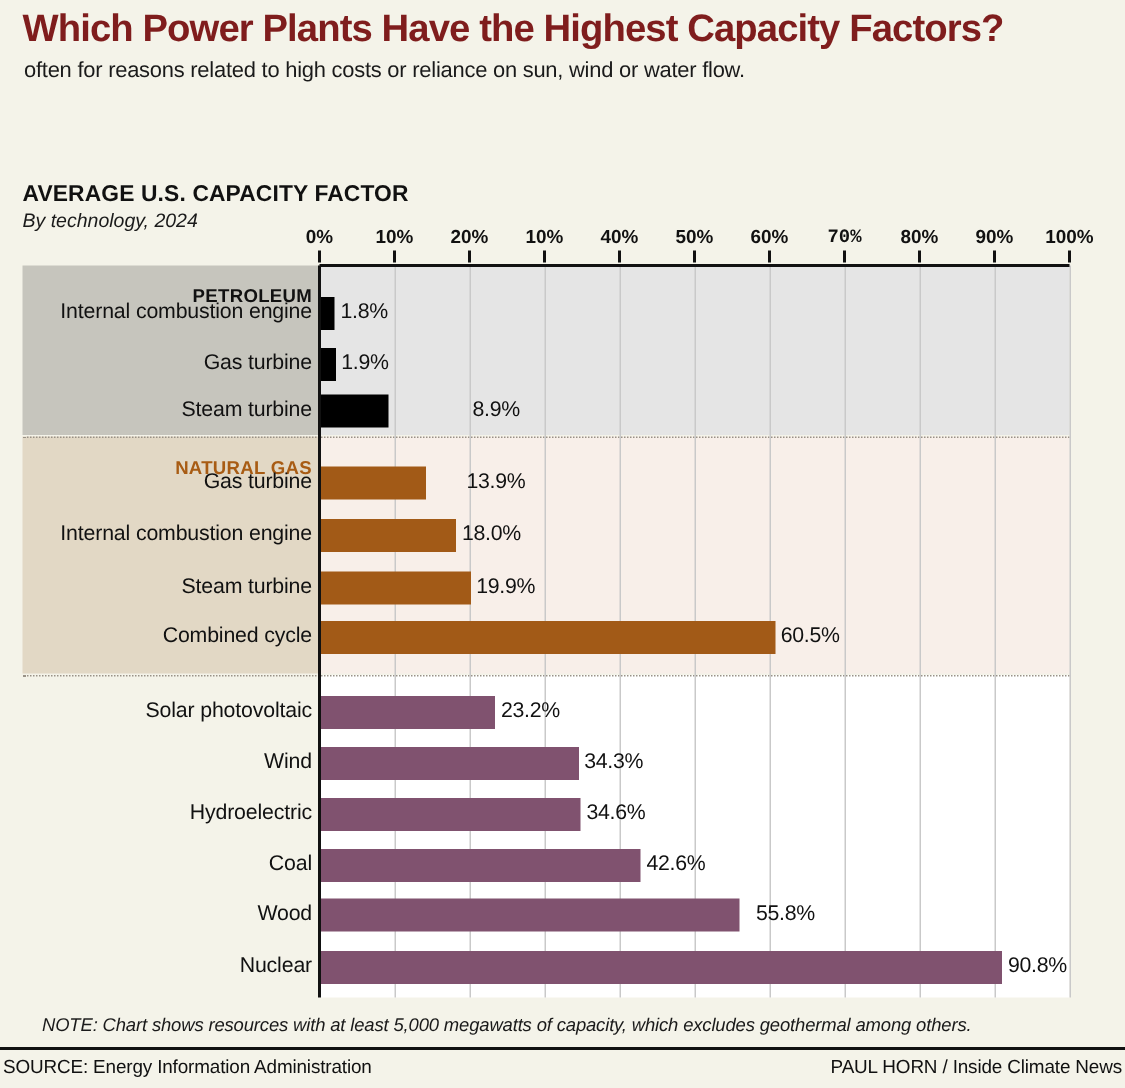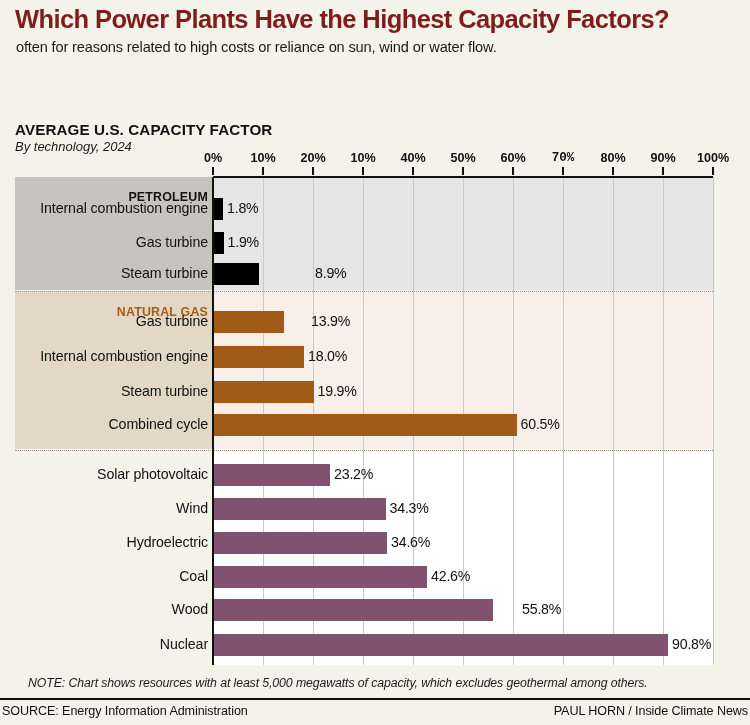--- a/index.html
+++ b/index.html
@@ -295,21 +295,21 @@
       <div class="bar" style="top: 498px; width: 171.5px; background: rgb(128, 82, 111);"></div>
       <div class="bar-value" style="left: 389.5px; top: 500px;">34.3%</div>
       <div class="row-label" style="top: 534px;">Hydroelectric</div>
       <div class="bar" style="top: 532px; width: 173px; background: rgb(128, 82, 111);"></div>
       <div class="bar-value" style="left: 391px; top: 534px;">34.6%</div>
       <div class="row-label" style="top: 568px;">Coal</div>
       <div class="bar" style="top: 566px; width: 213px; background: rgb(128, 82, 111);"></div>
       <div class="bar-value" style="left: 431px; top: 568px;">42.6%</div>
       <div class="row-label" style="top: 601px;">Wood</div>
       <div class="bar" style="top: 599px; width: 279px; background: rgb(128, 82, 111);"></div>
-      <div class="bar-value" style="left: 522px; top: 601px; text-align: right;">55.8%</div>
+      <div class="bar-value" style="left: 504px; top: 601px; text-align: right;">55.8%</div>
       <div class="row-label" style="top: 636px;">Nuclear</div>
       <div class="bar" style="top: 634px; width: 454px; background: rgb(128, 82, 111);"></div>
       <div class="bar-value" style="left: 672px; top: 636px;">90.8%</div>
     </div>
 </div>
 
 <div id="note">NOTE: Chart shows resources with at least 5,000 megawatts of capacity, which excludes geothermal among others.</div>
 <div id="footer-rule"></div>
 <div id="source">SOURCE: Energy Information Administration</div>
 <div id="credit">PAUL HORN / Inside Climate News</div>

